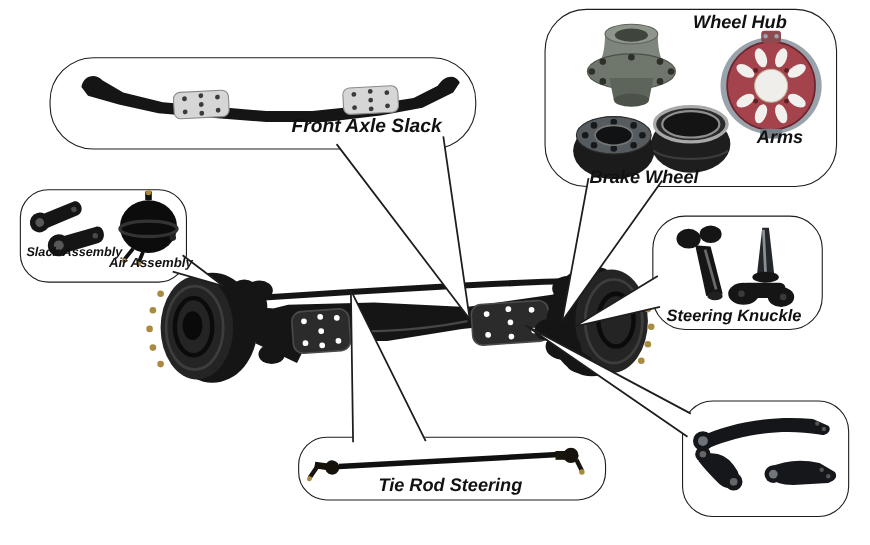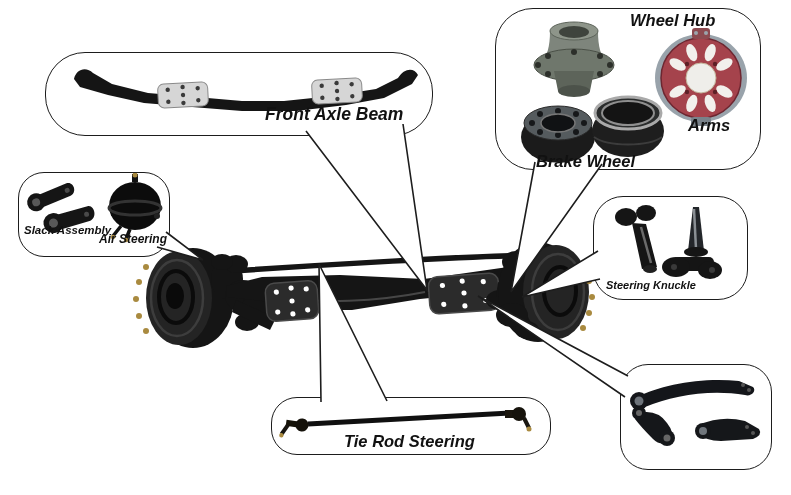--- a/index.html
+++ b/index.html
@@ -324,21 +324,21 @@
     <g>
       <path class="tailfill" d="M628,376 L478,296 L625,397 Z"></path>
       <path class="tailstroke" d="M628,376 L478,296 L625,397"></path>
     </g>
     <g>
       <path class="tailfill" d="M321,402 L319,264 L387,401 Z"></path>
       <path class="tailstroke" d="M321,402 L319,264 L387,401"></path>
     </g>
   </svg>
 
-  <div class="label" style="left:265px;top:106px;font-size:17.5px;">Front Axle Beam</div>
+  <div class="label" style="left:265px;top:106px;font-size:17.5px;">Front Axle Slack</div>
   <div class="label" style="left:630px;top:12px;font-size:16.5px;">Wheel Hub</div>
   <div class="label" style="left:688px;top:117px;font-size:16.5px;">Arms</div>
   <div class="label" style="left:536px;top:153px;font-size:16.5px;">Brake Wheel</div>
   <div class="label" style="left:24px;top:225px;font-size:11.5px;">Slack Assembly</div>
-  <div class="label" style="left:99px;top:233px;font-size:12px;">Air Steering</div>
-  <div class="label" style="left:606px;top:280px;font-size:11px;">Steering Knuckle</div>
+  <div class="label" style="left:99px;top:233px;font-size:12px;">Air Assembly</div>
+  <div class="label" style="left:606px;top:280px;font-size:15px;">Steering Knuckle</div>
   <div class="label" style="left:344px;top:433px;font-size:16.5px;">Tie Rod Steering</div>
 </div>
 
 </body></html>

